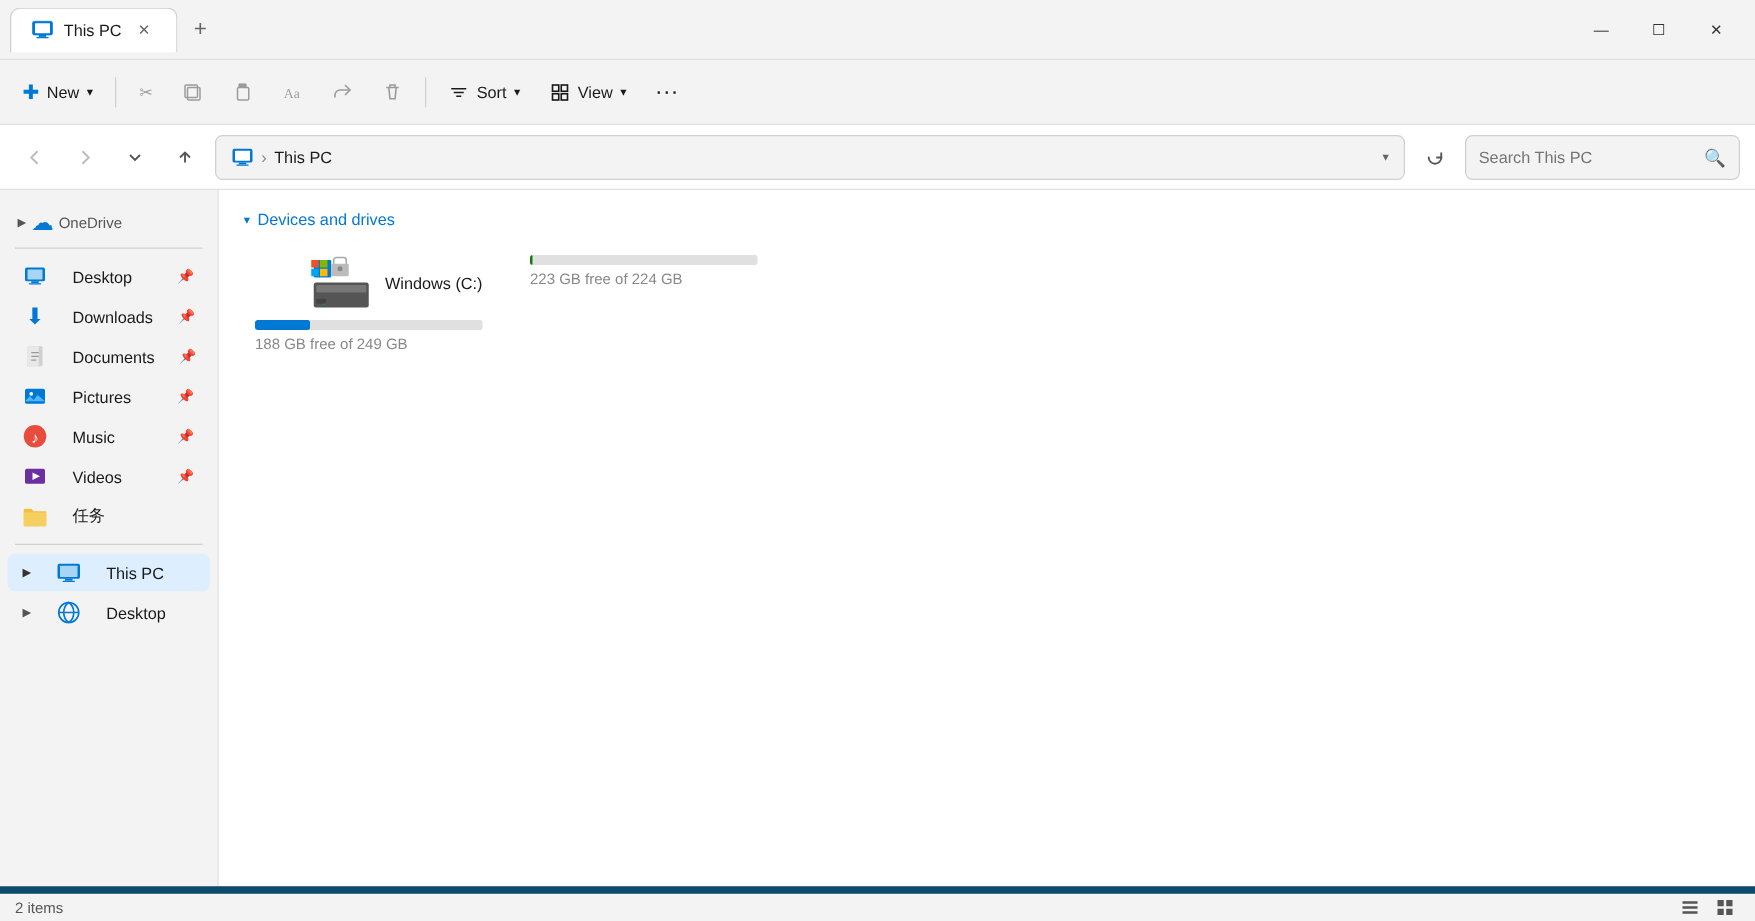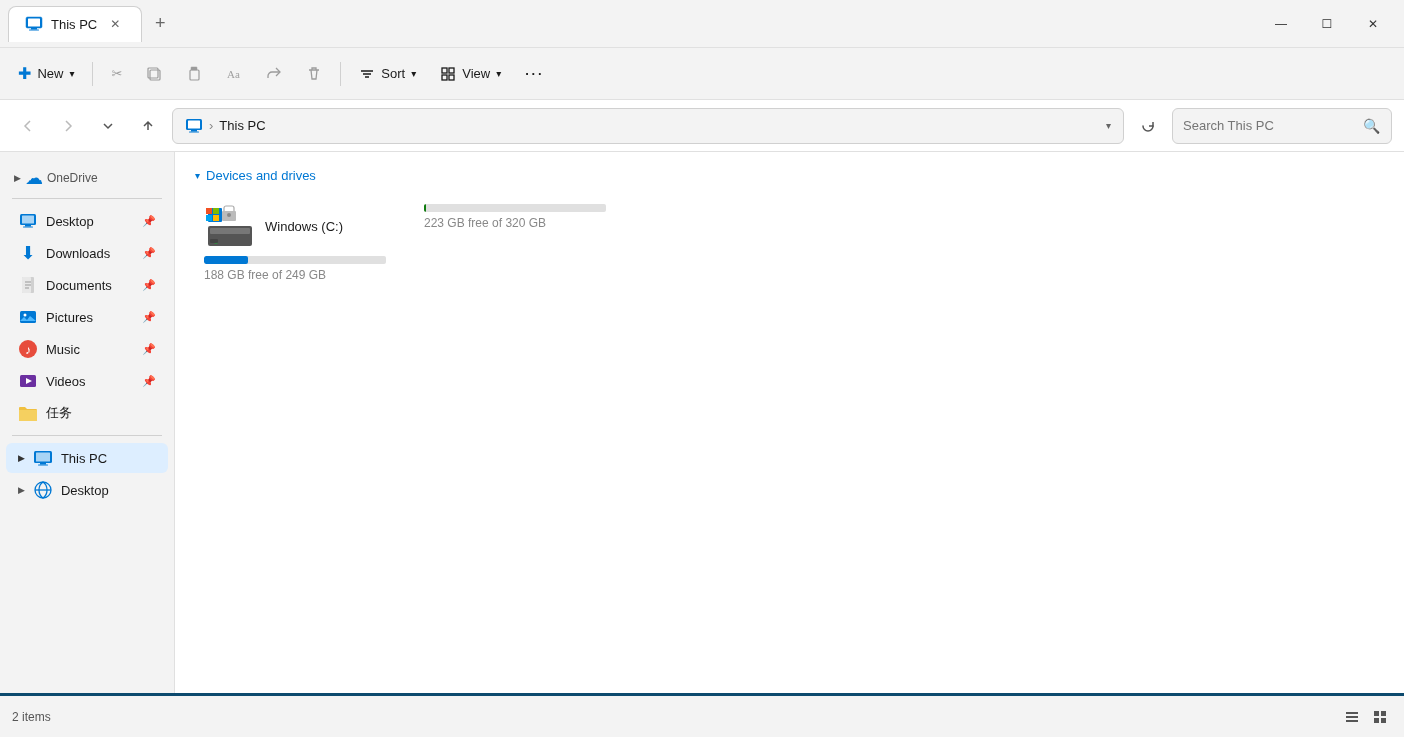--- a/index.html
+++ b/index.html
@@ -46,45 +46,45 @@
     }
     .search-box input { border: none; background: transparent; outline: none; font-size: 13px; flex: 1; color: #1a1a1a; }
     .search-icon { color: #666; font-size: 14px; }
 
     
     .main-layout { display: flex; flex: 1; overflow: hidden; }
 
     
     .sidebar { width: 175px; background: #f3f3f3; border-right: 1px solid #e0e0e0; overflow-y: auto; padding: 8px 0; display: flex; flex-direction: column; }
     .sidebar-item {
-      display: flex; align-items: center; gap: 8px; padding: 5px 12px; cursor: pointer; border-radius: 6px; margin: 1px 6px; color: #1a1a1a; font-size: 13px;
+      display: flex; align-items: center; gap: 20px; padding: 5px 12px; cursor: pointer; border-radius: 6px; margin: 1px 6px; color: #1a1a1a; font-size: 13px;
     }
     .sidebar-item.active { background: #ddeeff; }
     .sidebar-item .item-icon { width: 20px; height: 20px; display: flex; align-items: center; justify-content: center; flex-shrink: 0; }
     .sidebar-item .pin-icon { margin-left: auto; color: #888; font-size: 11px; }
     .sidebar-group-header { display: flex; align-items: center; gap: 4px; padding: 6px 12px 2px 8px; color: #555; font-size: 12px; cursor: pointer; margin: 1px 6px; border-radius: 6px; }
     .sidebar-divider { height: 1px; background: #d0d0d0; margin: 6px 12px; }
 
     
     .content { flex: 1; background: #ffffff; overflow-y: auto; padding: 16px 20px; }
     .section-header { display: flex; align-items: center; gap: 6px; margin-bottom: 12px; color: #0078d4; font-size: 13px; cursor: pointer; }
     .section-header .collapse-icon { font-size: 10px; }
     .drives-grid { display: flex; gap: 20px; flex-wrap: wrap; }
     .drive-item { width: 200px; cursor: pointer; padding: 8px; border-radius: 8px; border: 1px solid transparent; }
-    .drive-header { display: flex; align-items: center; gap: 9px; margin-bottom: 8px; }
+    .drive-header { display: flex; align-items: center; gap: 9px; margin-bottom: 8px; justify-content: flex-end; }
     .drive-icon-wrapper { position: relative; width: 52px; height: 44px; flex-shrink: 0; }
     .drive-name { font-size: 13px; color: #1a1a1a; font-weight: 400; }
     .drive-bar-container { height: 8px; background: #e0e0e0; border-radius: 2px; margin-bottom: 4px; overflow: hidden; }
     .drive-bar { height: 100%; border-radius: 2px; }
     .drive-bar.low { background: #0078d4; }
     .drive-bar.ok { background: #107c10; }
     .drive-free { font-size: 12px; color: #888; }
 
     
-    .status-bar { display: flex; align-items: center; justify-content: space-between; background: #f3f3f3; border-top: 3px solid #0c4a6e; height: 44px; padding: 0 12px; font-size: 12px; color: #555; }
+    .status-bar { display: flex; align-items: center; justify-content: space-between; background: #f3f3f3; border-top: 6px solid #0c4a6e; height: 28px; padding: 0 12px; font-size: 12px; color: #555; }
     .status-right { display: flex; gap: 4px; }
     .status-view-btn { width: 24px; height: 24px; border: none; background: transparent; cursor: pointer; border-radius: 4px; display: flex; align-items: center; justify-content: center; color: #555; }
   </style>
 </head>
 <body>
 
 <div class="title-bar">
   <div class="title-bar-left">
     <div class="tab">
       <svg width="18" height="18" viewBox="0 0 18 18" fill="none">
@@ -351,21 +351,21 @@
         <div class="drive-bar-container">
           <div class="drive-bar low" style="width: 24%;"></div>
         </div>
         <div class="drive-free">188 GB free of 249 GB</div>
       </div>
 
       <div class="drive-item">
         <div class="drive-bar-container">
           <div class="drive-bar ok" style="width: 1%;"></div>
         </div>
-        <div class="drive-free">223 GB free of 320 GB</div>
+        <div class="drive-free">223 GB free of 224 GB</div>
       </div>
     </div>
   </div>
 </div>
 
 <div class="status-bar">
   <span>2 items</span>
   <div class="status-right">
     <button class="status-view-btn">
       <svg width="14" height="14" viewBox="0 0 14 14" fill="currentColor">

